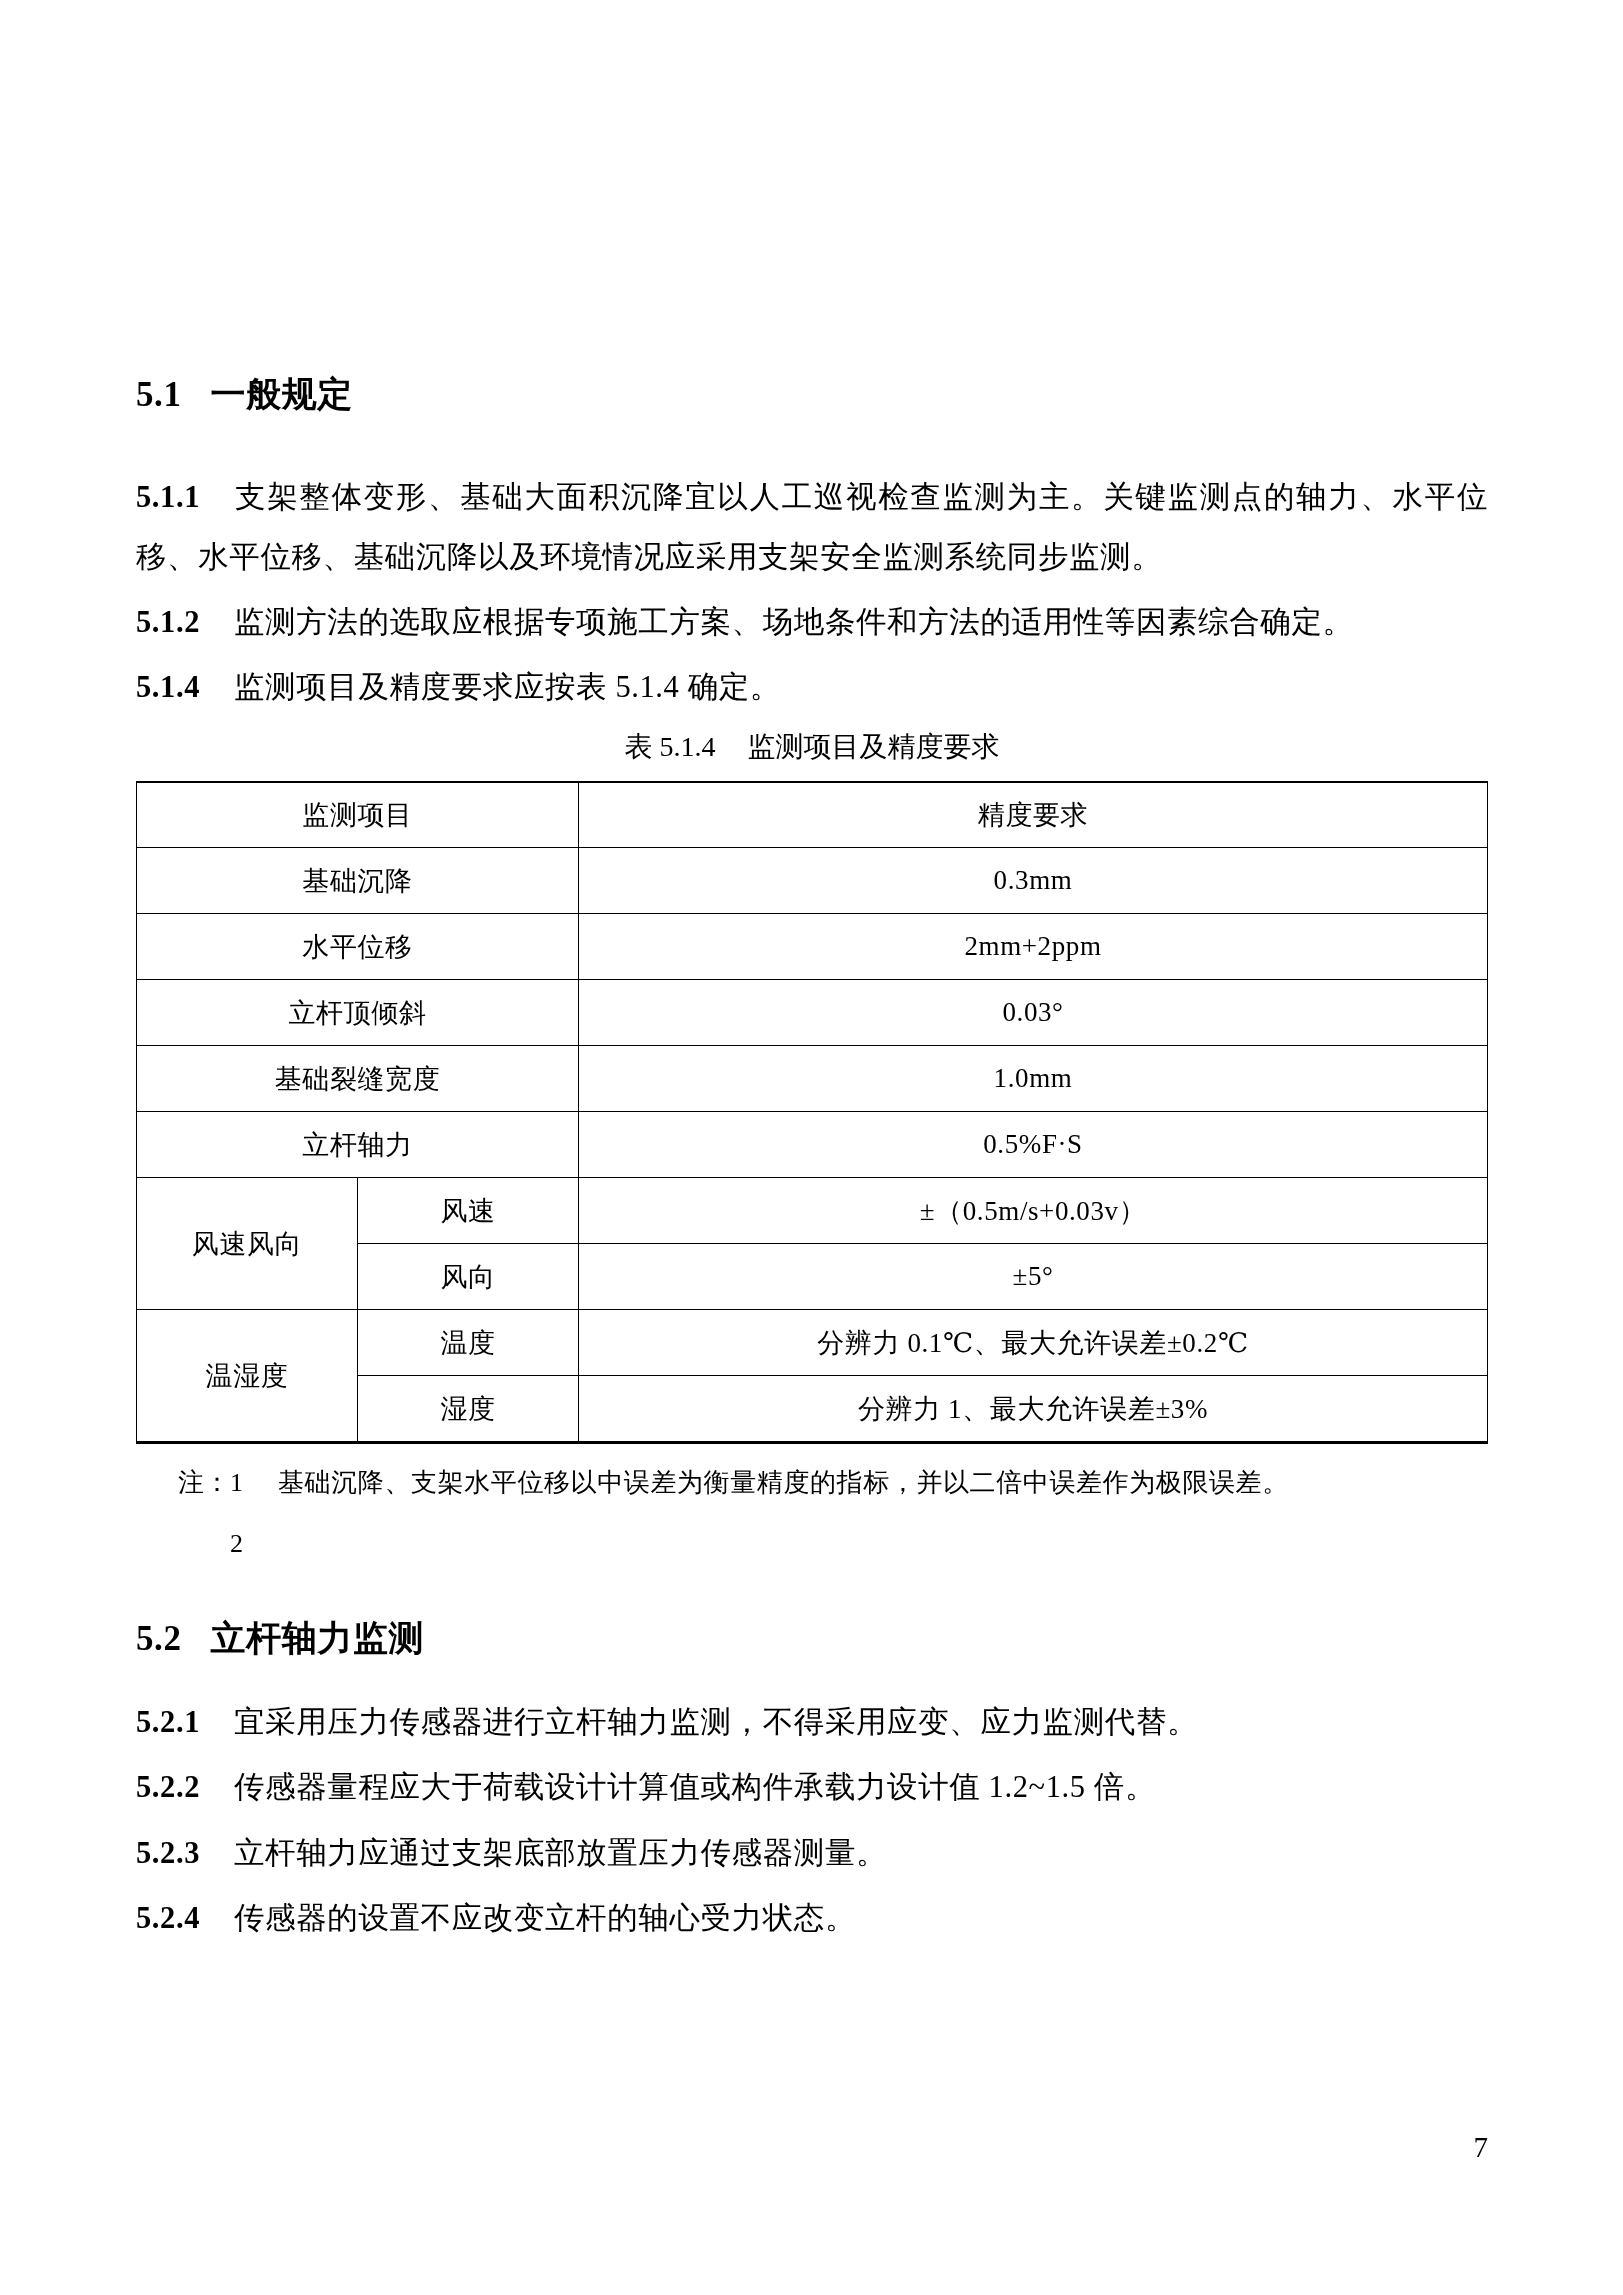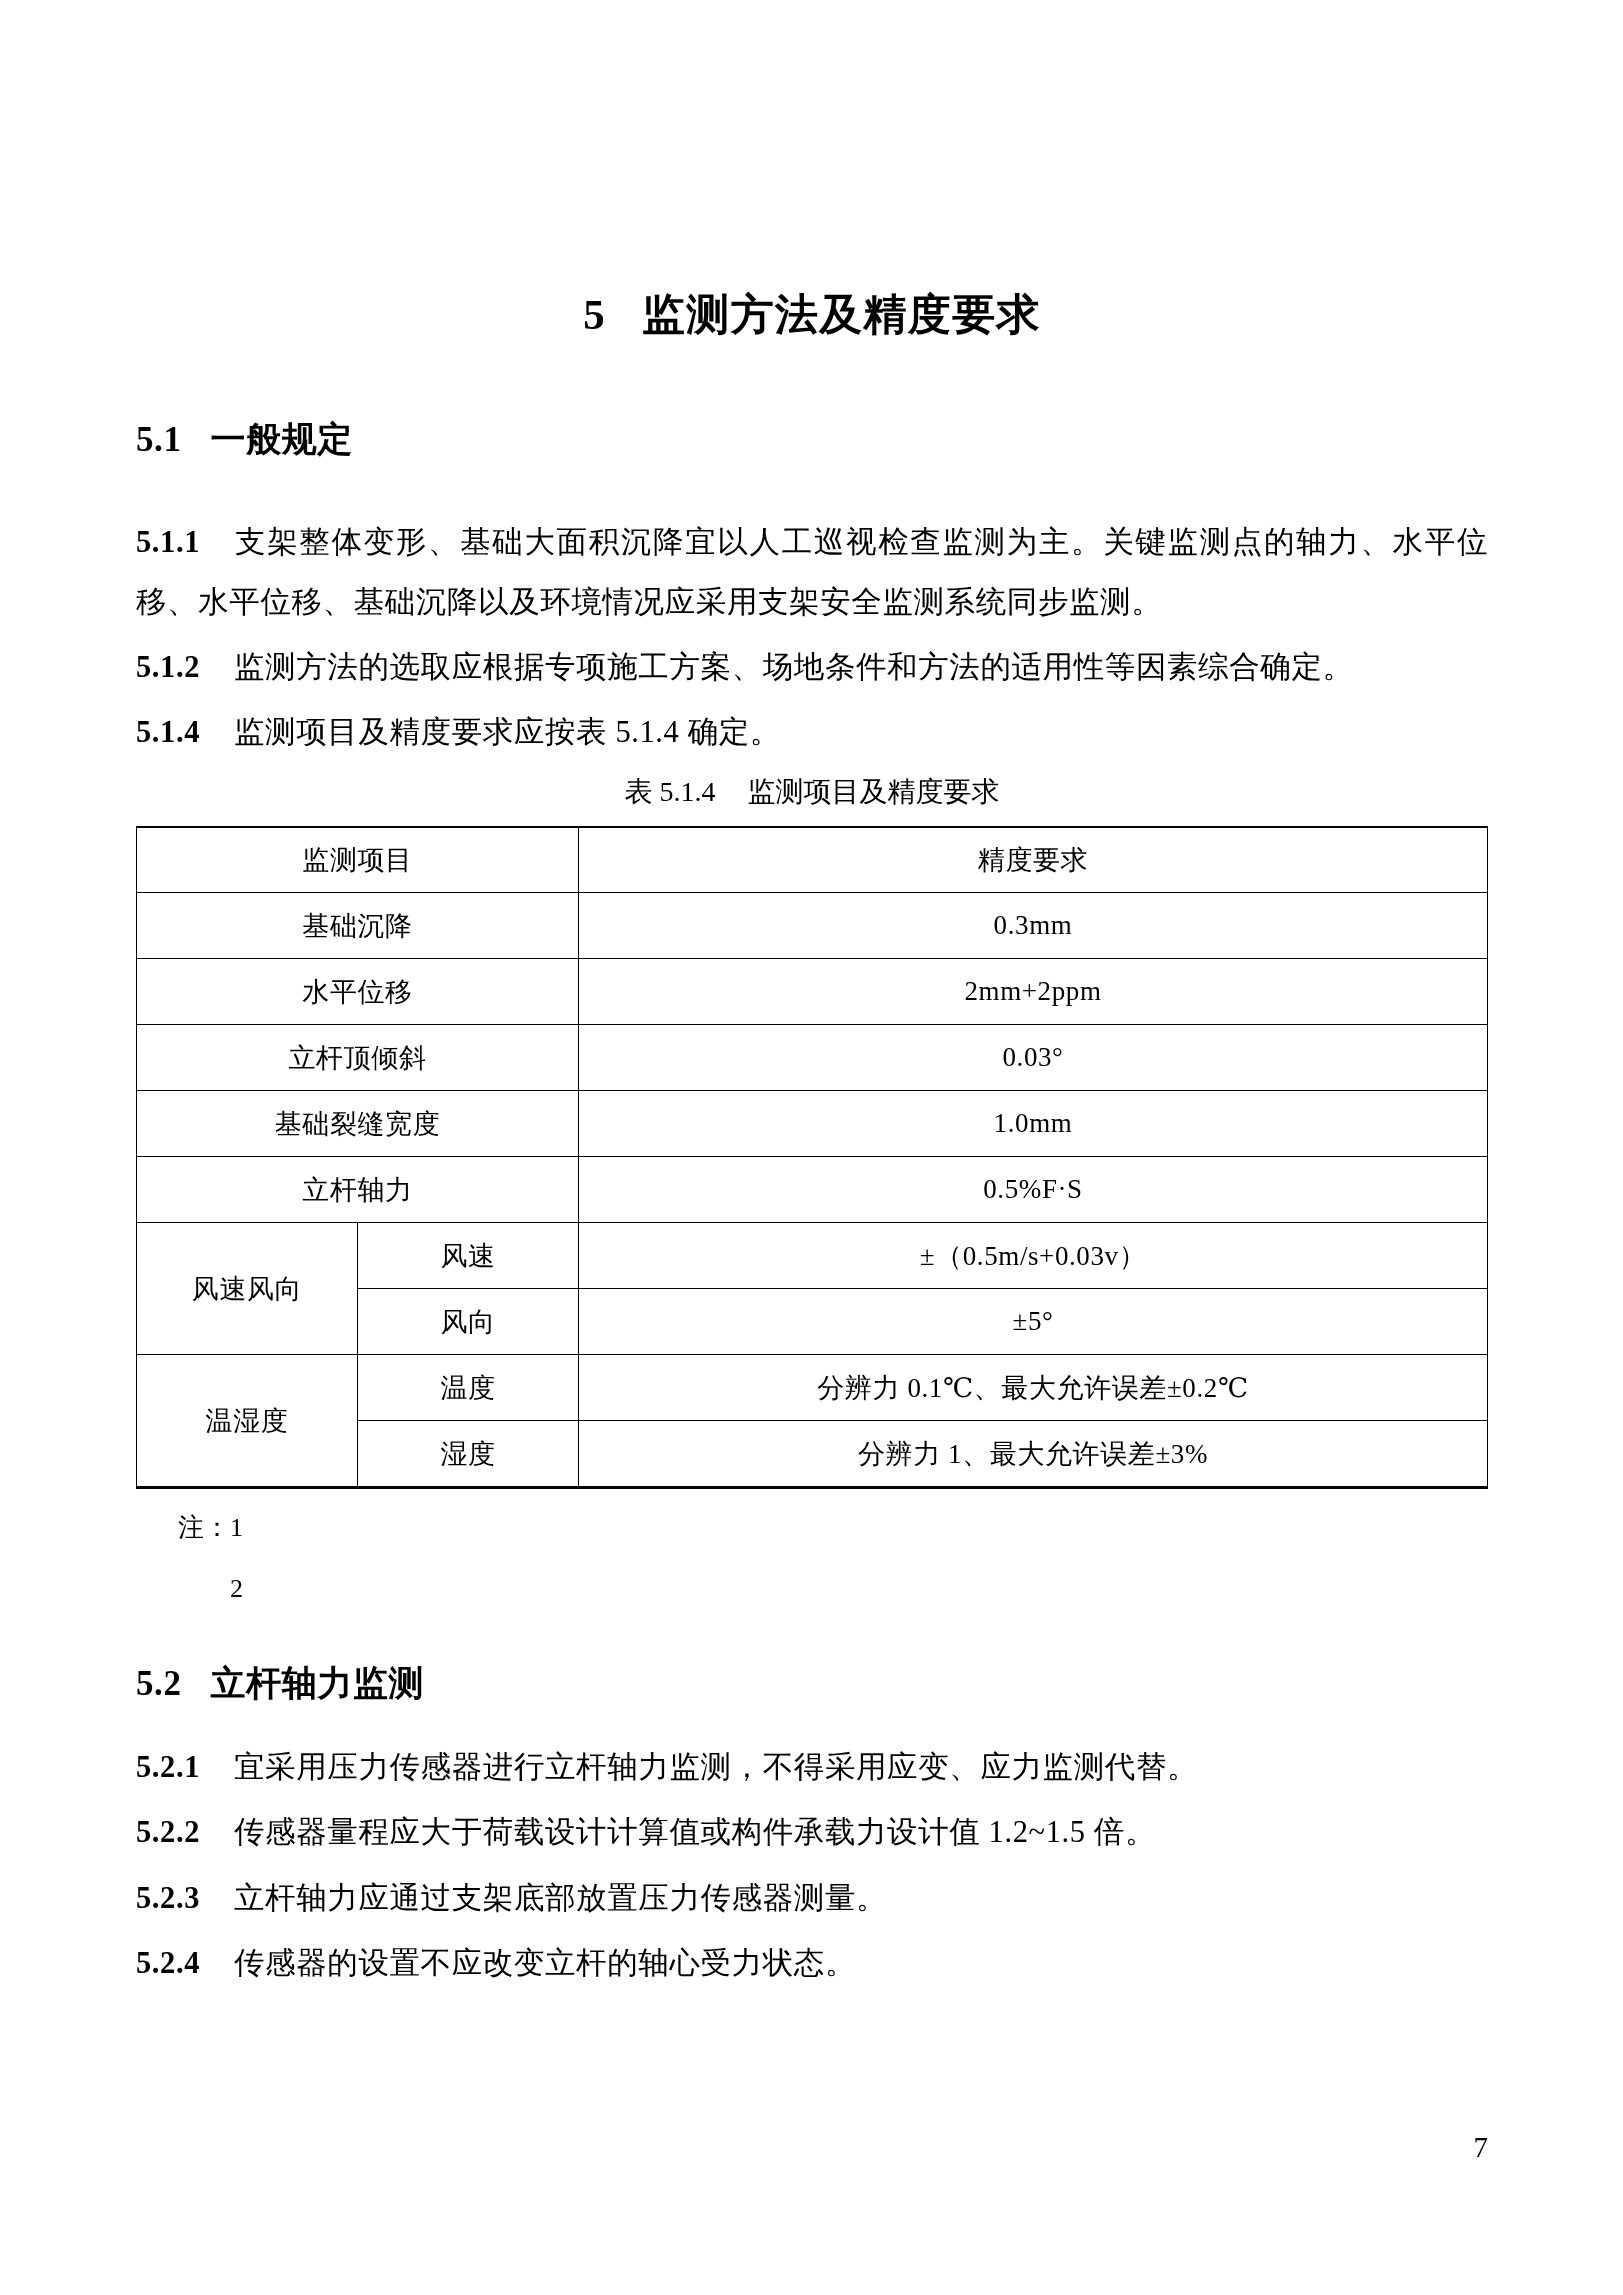--- a/index.html
+++ b/index.html
@@ -81,23 +81,20 @@
     right: 136px;
     font-size: 29px;
     line-height: 32px;
   }
 </style>
 </head>
 <body>
 
 <div class="page">
 
-  <h1 class="chapter-heading">
-    <span class="num">5</span><span>监测方法及精度要求</span>
-  </h1>
 
   <h2 class="section-heading">
     <span class="num">5.1</span><span>一般规定</span>
   </h2>
 
   <div class="clauses-51">
     <p class="clause"><span class="clause-number">5.1.1</span><span>支架整体变形、基础大面积沉降宜以人工巡视检查监测为主。关键监测点的轴力、水平位移、水平位移、基础沉降以及环境情况应采用支架安全监测系统同步监测。</span></p>
     <p class="clause"><span class="clause-number">5.1.2</span><span>监测方法的选取应根据专项施工方案、场地条件和方法的适用性等因素综合确定。</span></p>
     <p class="clause"><span class="clause-number">5.1.4</span><span>监测项目及精度要求应按表 5.1.4 确定。</span></p>
   </div>
@@ -155,20 +152,21 @@
         <td>湿度</td>
         <td>分辨力 1、最大允许误差±3%</td>
       </tr>
     </tbody>
   </table>
 
   <div class="notes">
     <div class="note">
       <span class="note-label">注：</span>
       <span class="note-num">1</span>
+      <span class="note-text">基础沉降、支架水平位移以中误差为衡量精度的指标，并以二倍中误差作为极限误差。</span>
     </div>
     <div class="note">
       <span class="note-label"></span>
       <span class="note-num">2</span>
     </div>
   </div>
 
   <h2 class="section-heading second">
     <span class="num">5.2</span><span>立杆轴力监测</span>
   </h2>

